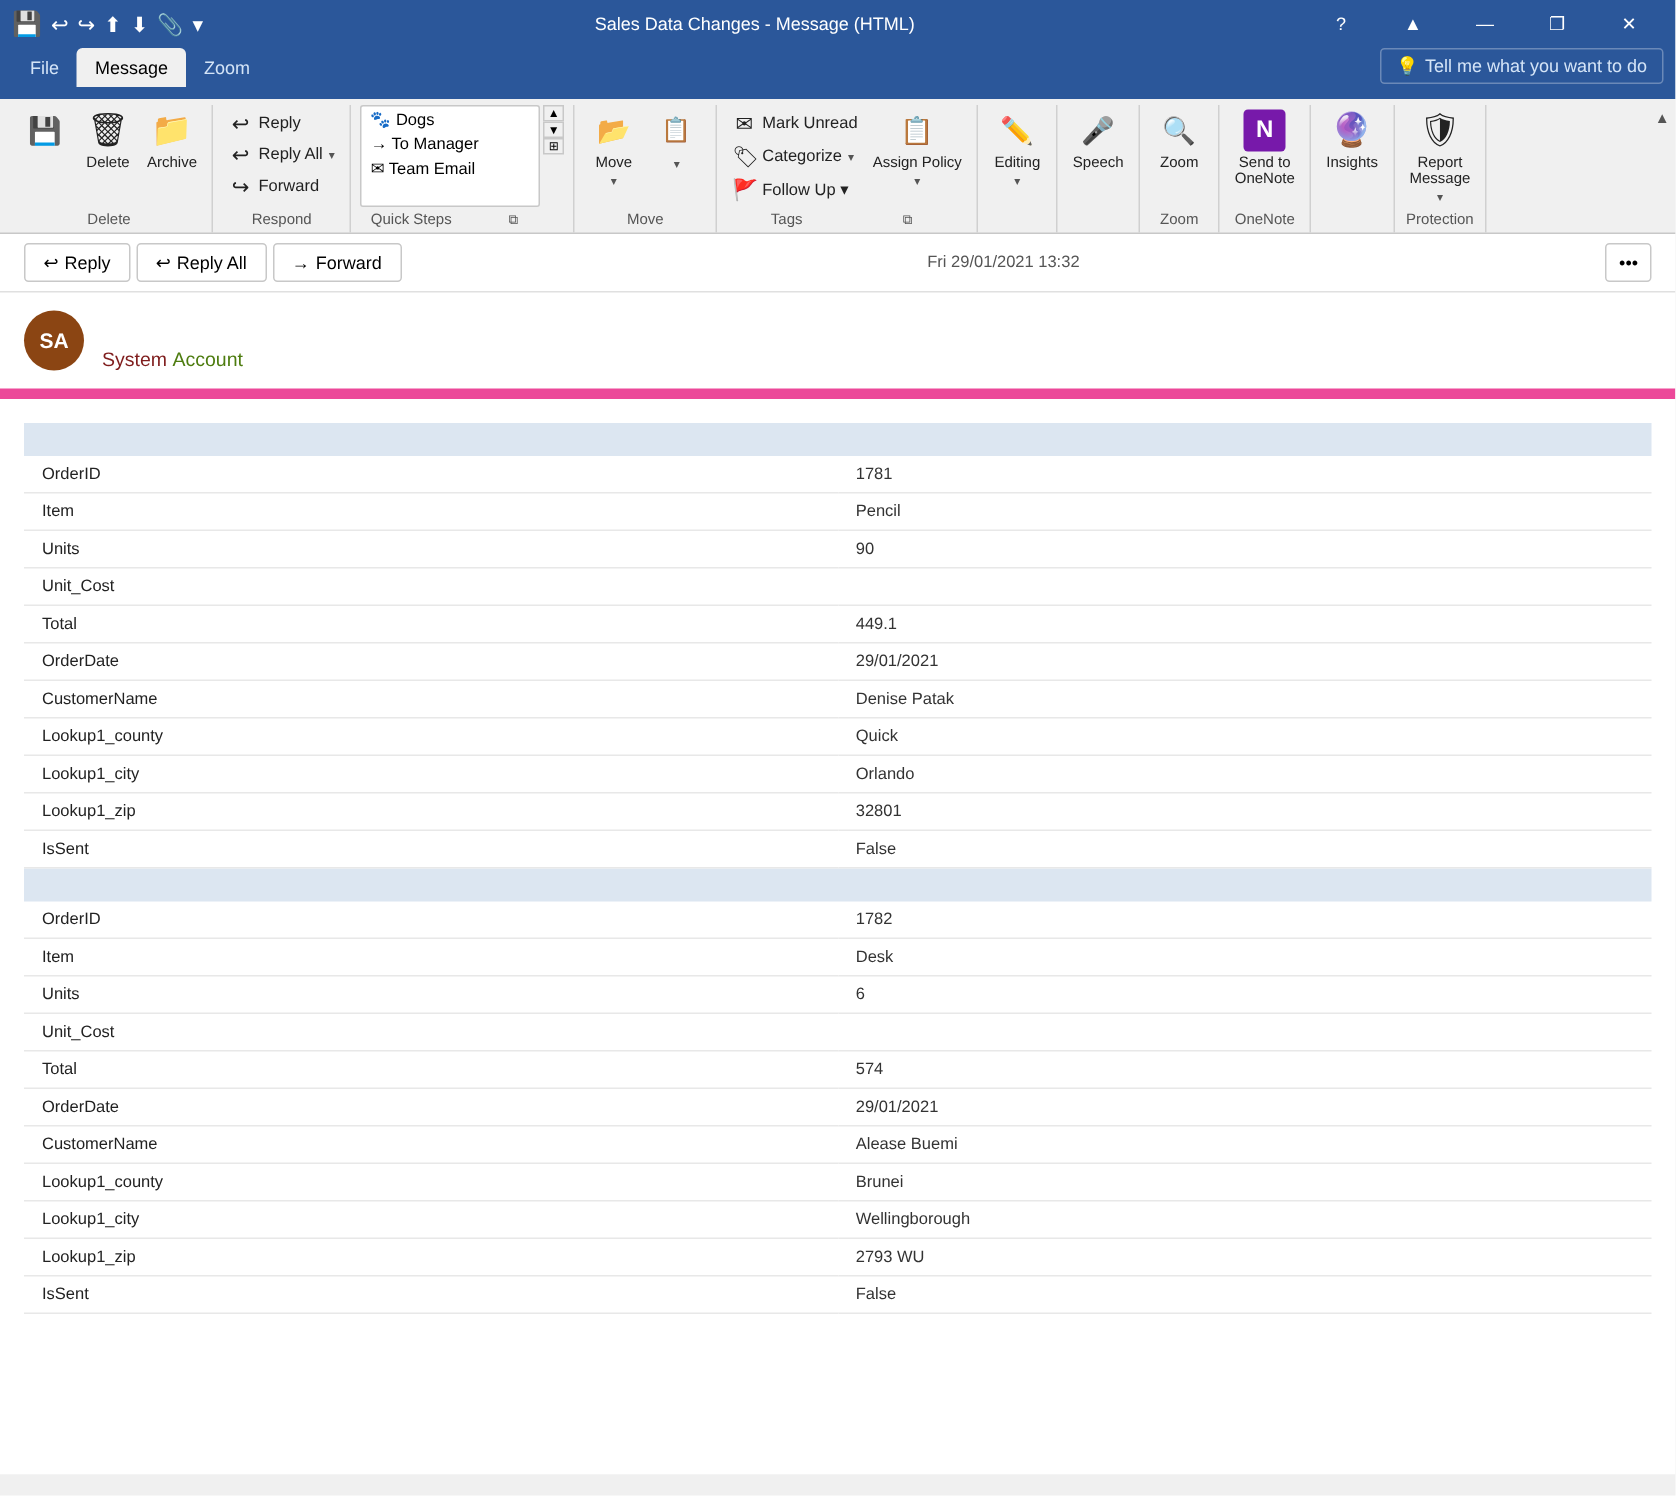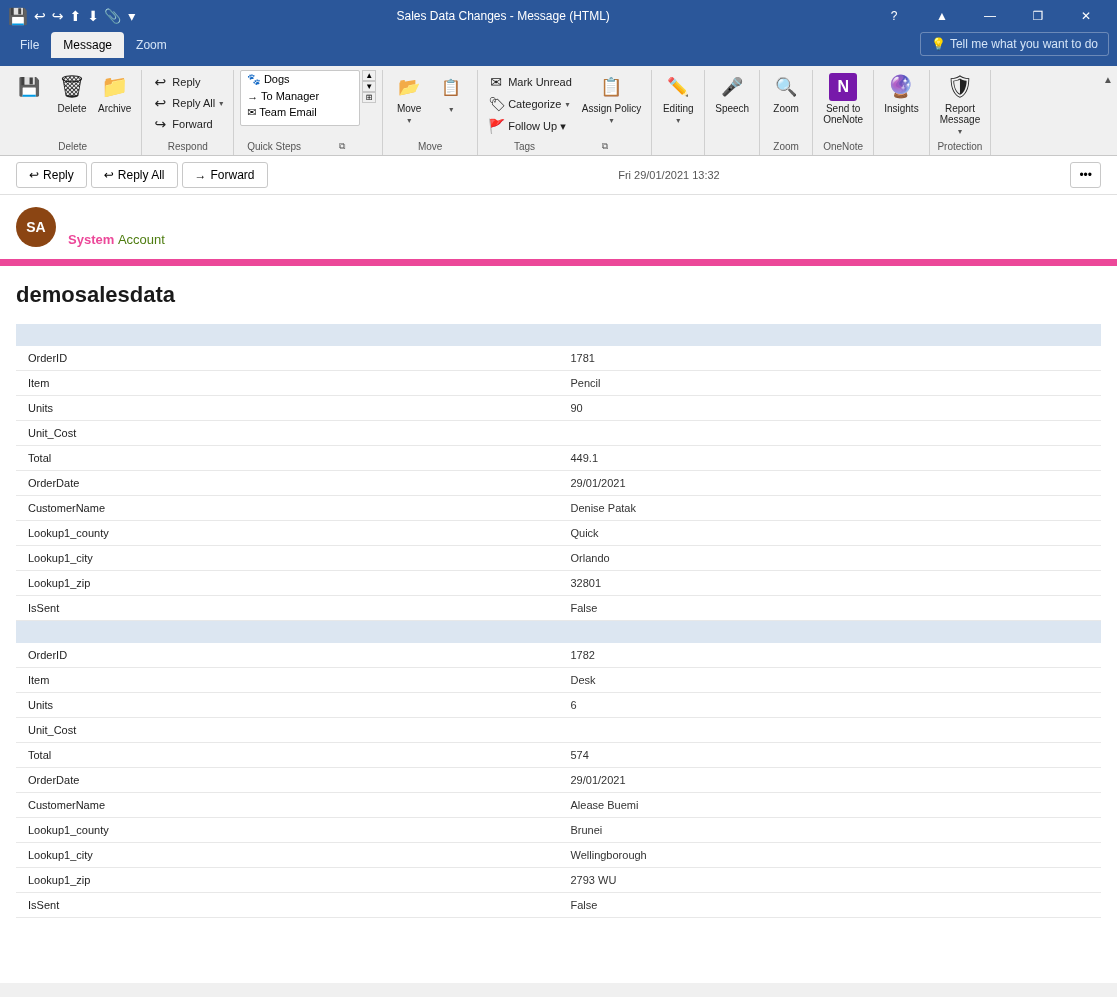--- a/index.html
+++ b/index.html
@@ -123,21 +123,21 @@
     }
     .ribbon-btn-small .rb-icon-sm { font-size: 14px; width: 16px; text-align: center; }
     .ribbon-col { display: flex; flex-direction: column; gap: 1px; padding-top: 2px; }
     .dropdown-arrow { font-size: 8px; color: #555; }
 
     
     .quick-steps-box {
       border: 1px solid #c8c8c8;
       background: white;
       width: 120px;
-      height: 56px;
+      height: 68px;
       overflow: hidden;
       border-radius: 2px;
       font-size: 11px;
     }
     .qs-item { padding: 2px 6px; cursor: pointer; }
     .qs-scroll { display: flex; flex-direction: column; }
     .qs-scroll-btn { width: 14px; background: #f0f0f0; border: 1px solid #c8c8c8; cursor: pointer; display: flex; align-items: center; justify-content: center; font-size: 8px; }
 
     
     .email-container {
@@ -485,28 +485,27 @@
       <span>Forward</span>
     </div>
     <div class="email-date">Fri 29/01/2021 13:32</div>
     <div class="more-btn">•••</div>
   </div>
 
   <div class="sender-section">
     <div class="avatar">SA</div>
     <div class="sender-info">
       <div class="sender-name">
-        <span style="color:#ec4899;font-weight:700;">System</span>
+        <span style="color:#7f1d1d;font-weight:400;">System</span>
         <span style="color:#4d7c0f;font-weight:400;"> Account</span>
       </div>
     </div>
   </div>
 
   <div class="email-body">
-    <div class="email-title">demosalesdata</div>
 
     <table class="data-table">
       <tbody id="table-body">
           <tr class="group-header">
             <td colspan="2"></td>
           </tr>
           <tr>
             <td class="field-name">OrderID</td>
             <td class="field-value">1781</td>
           </tr>

